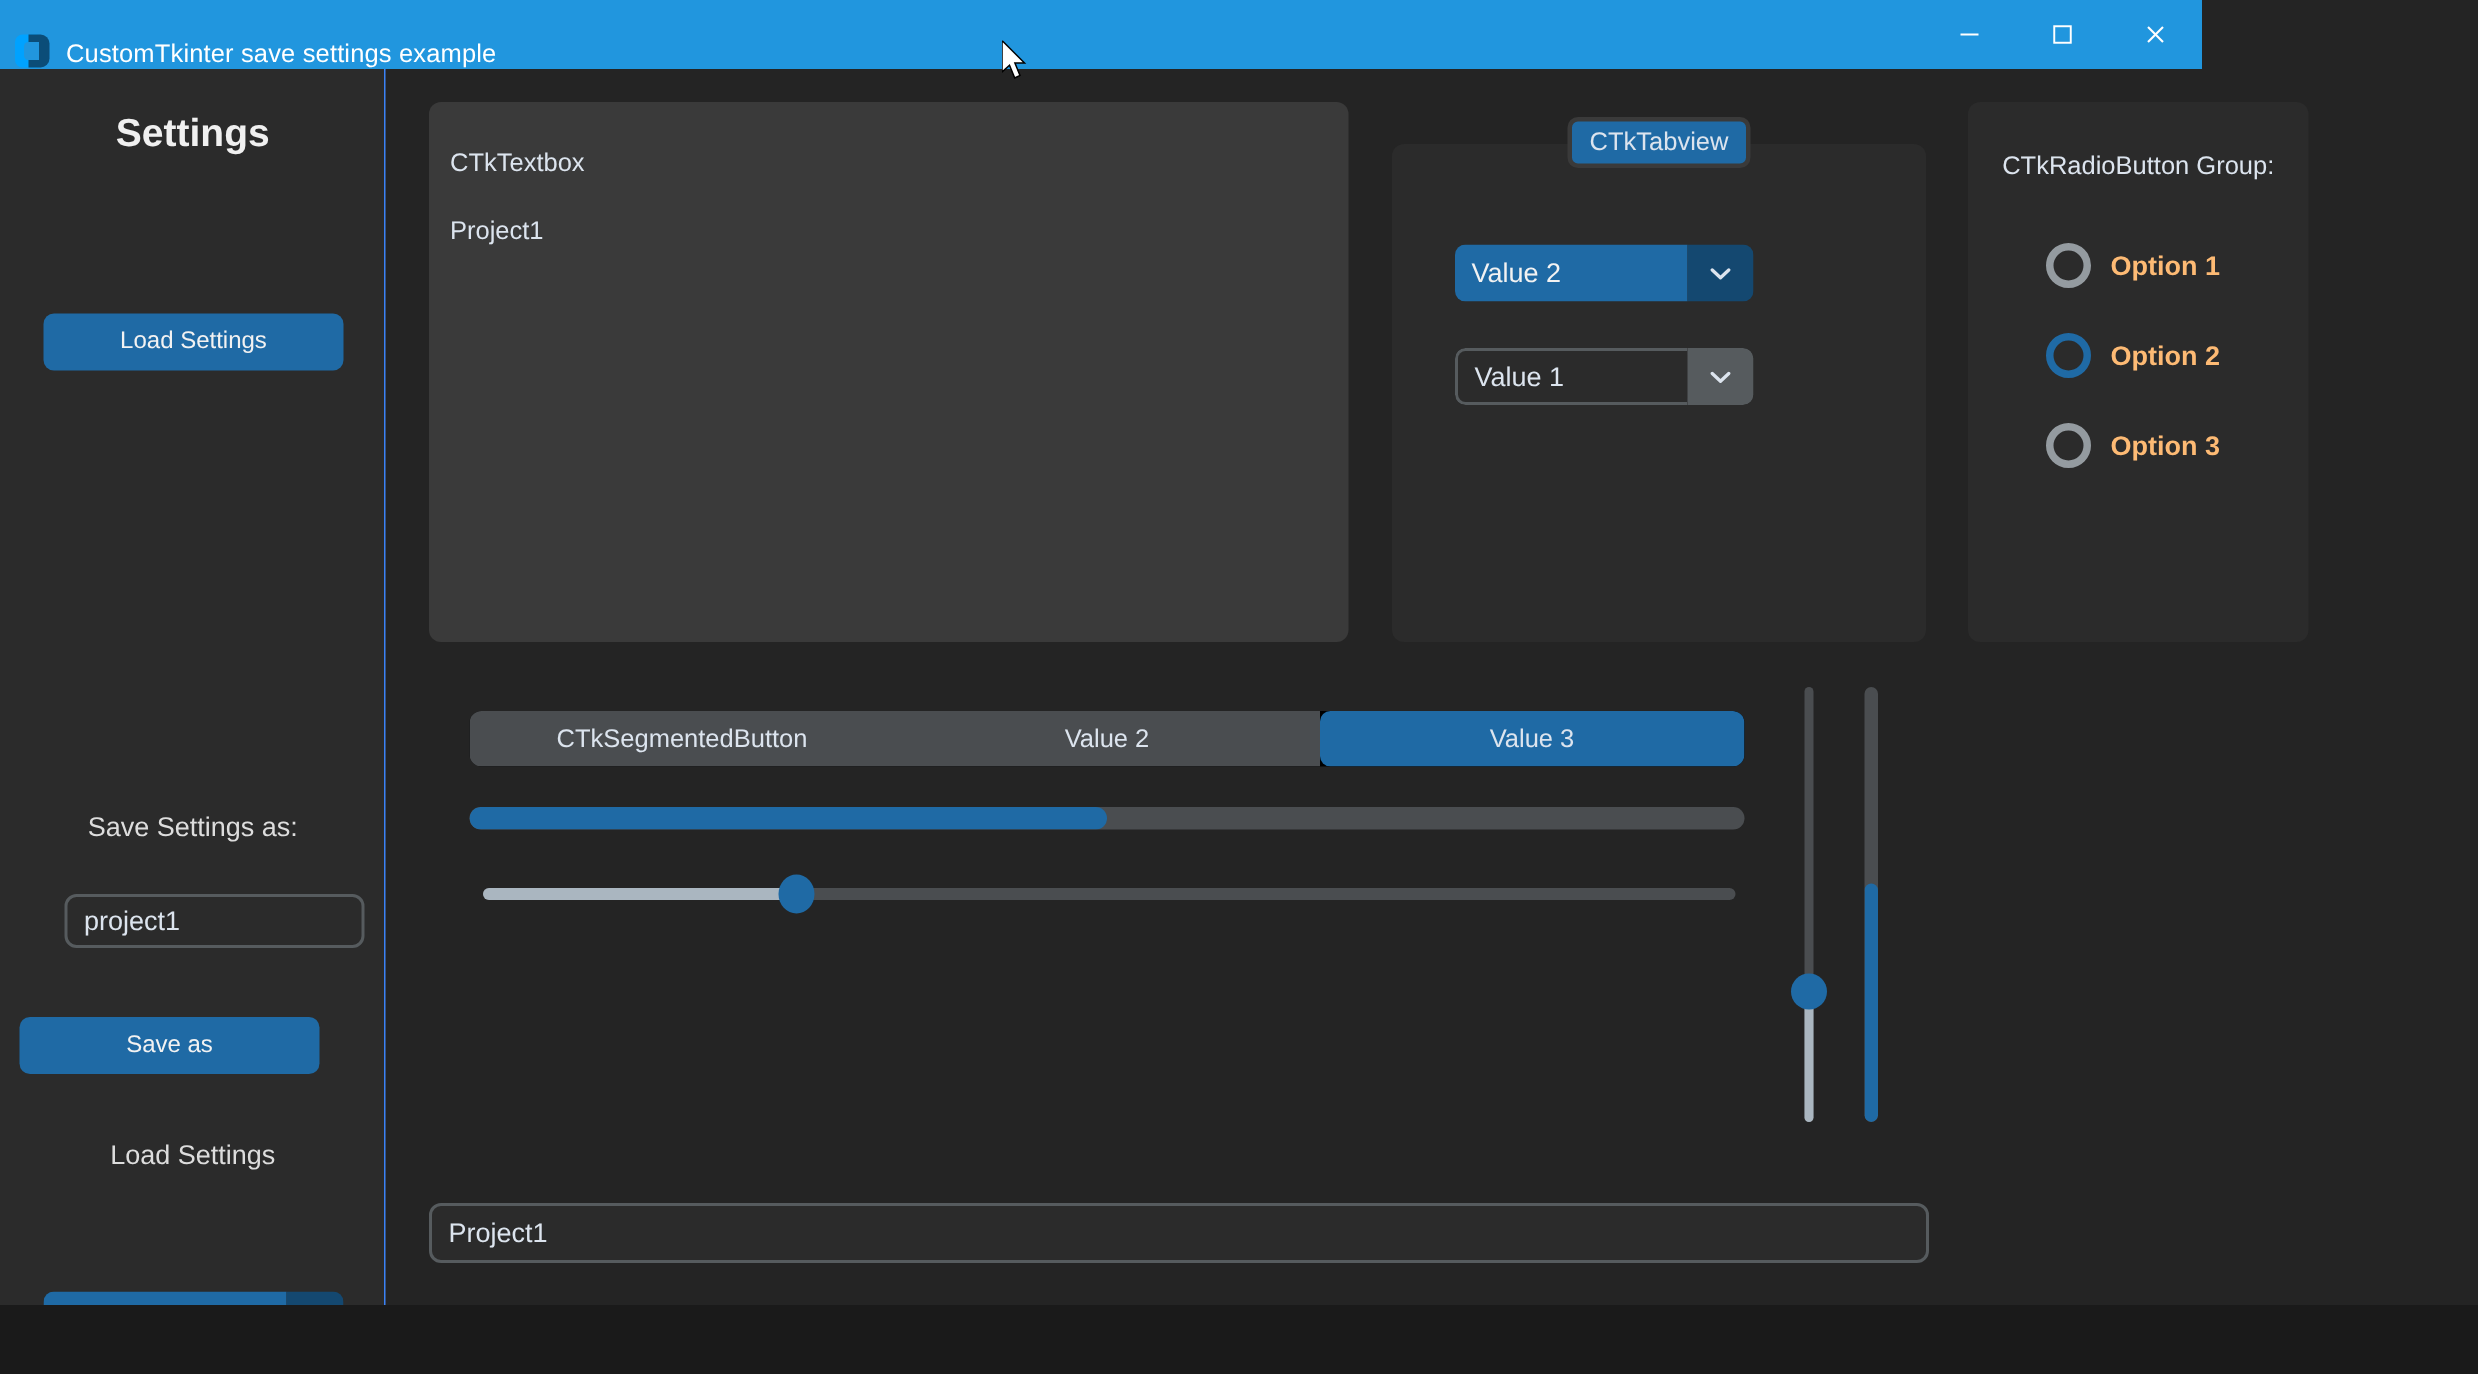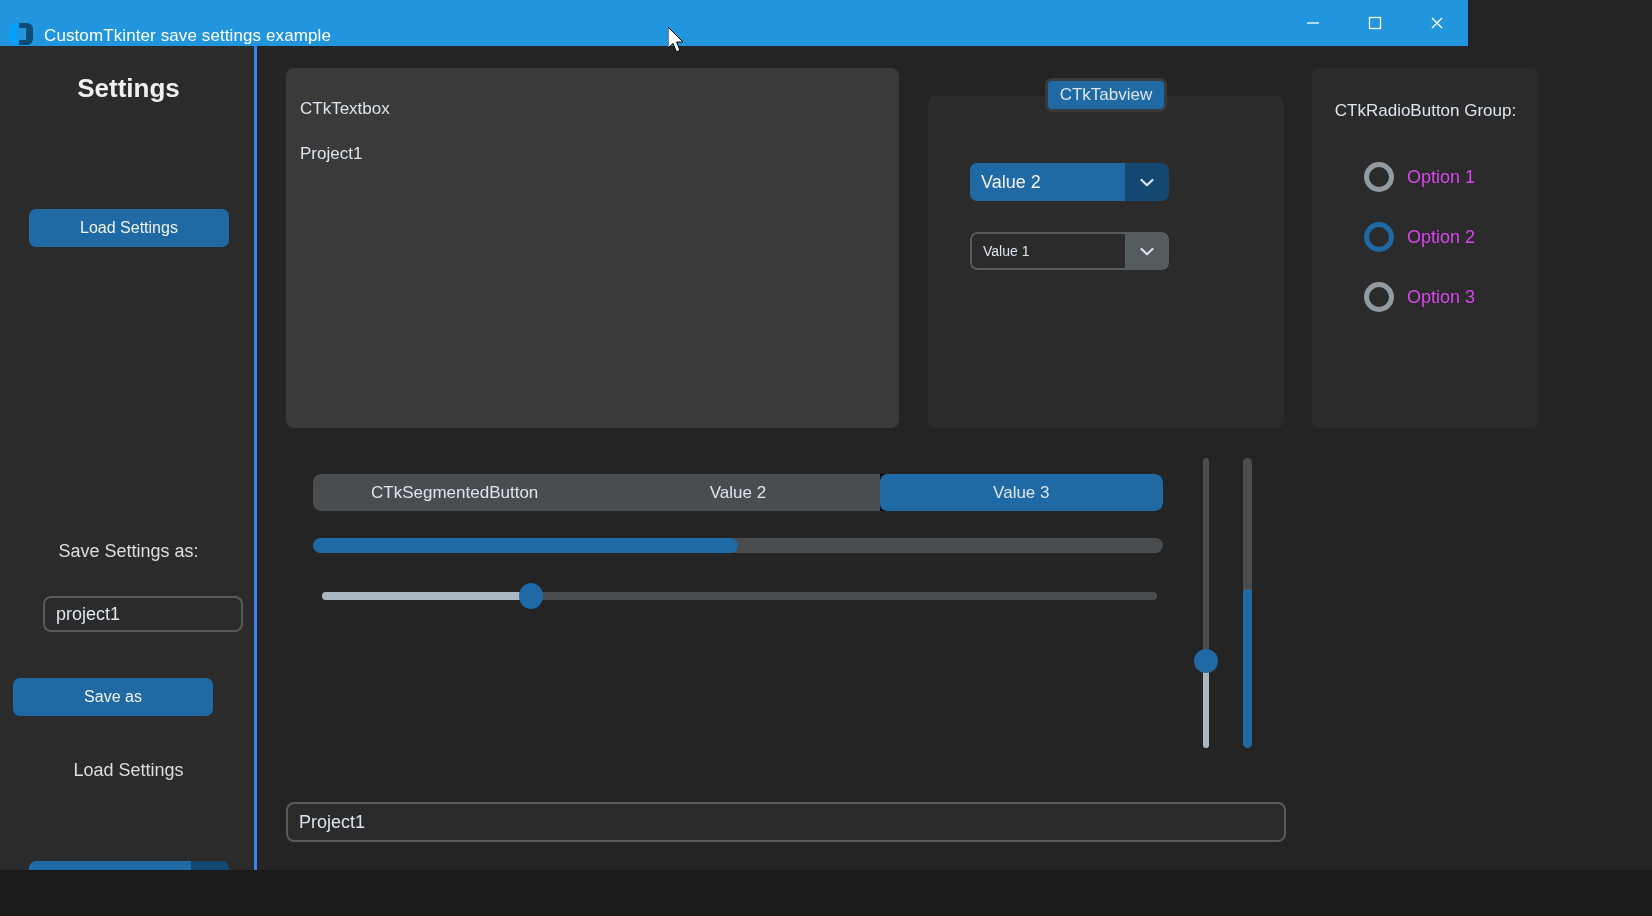--- a/index.html
+++ b/index.html
@@ -36,21 +36,21 @@
   .tb-buttons { position: absolute; right: 0; top: 0; height: 46px; display: flex; }
   .tb-btn {
     width: 62px; height: 46px; display: flex; align-items: center; justify-content: center;
     color: #fff;
   }
   .tb-btn svg { display: block; }
 
   
   .sidebar {
     position: absolute; left: 0; top: 46px; width: 257px; height: 824px;
-    background: #2b2b2b; border-right: 3px solid #3b82f6;
+    background: #2b2b2b; border-right: 1px solid #3b82f6;
   }
   .sb-title {
     position: absolute; left: 0; top: 27px; width: 257px; text-align: center;
     color: #f0f0f0; font-size: 26px; font-weight: bold;
   }
   .btn-blue {
     background: #1f6aa5; color: #f2f2f2; border: none; border-radius: 7px;
     font-family: "Liberation Sans", sans-serif; font-size: 16px; cursor: pointer;
   }
   .sb-save-settings { position: absolute; left: 29px; top: 95px; width: 200px; height: 38px; }
@@ -117,21 +117,21 @@
   .tab-optionmenu .om-arrow {
     width: 44px; background: #144870; display: flex; align-items: center; justify-content: center;
   }
   .tab-combobox {
     position: absolute; left: 713px; top: 186px; width: 199px; height: 38px;
     border-radius: 7px; overflow: hidden; display: flex; cursor: pointer;
   }
   .tab-combobox .cb-text {
     flex: 1; background: #2b2b2b; border: 2px solid #565b5e; border-right: none;
     border-radius: 7px 0 0 7px;
-    color: #dce4ee; font-size: 14px; display: flex; align-items: center; padding-left: 11px;
+    color: #dce4ee; font-size: 18px; display: flex; align-items: center; padding-left: 11px;
   }
   .tab-combobox .cb-arrow {
     width: 44px; background: #565b5e; display: flex; align-items: center; justify-content: center;
     border-radius: 0 7px 7px 0;
   }
 
   .radioframe {
     position: absolute; left: 1055px; top: 22px; width: 227px; height: 360px;
     background: #2b2b2b; border-radius: 8px;
   }
@@ -140,21 +140,21 @@
     color: #dce4ee; font-size: 17px;
   }
   .radio-row {
     position: absolute; left: 52px; display: flex; align-items: center; cursor: pointer;
   }
   .radio-outer {
     width: 30px; height: 30px; border-radius: 50%; border: 5px solid #949ba0;
     background: #2b2b2b; flex: none;
   }
   .radio-outer.on { border-color: #1f6aa5; background: #2b2b2b; }
-  .radio-label { margin-left: 13px; color: #d946ef; font-size: 18px; white-space: nowrap; }
+  .radio-label { margin-left: 13px; color: #fdba74; font-size: 18px; white-space: nowrap; font-weight: bold; }
 
   .segmented {
     position: absolute; left: 56px; top: 428px; width: 850px; height: 37px;
     background: #000000; border-radius: 8px; display: flex; overflow: hidden;
   }
   .seg-item {
     flex: 1; display: flex; align-items: center; justify-content: center;
     color: #dce4ee; font-size: 17px; cursor: pointer; background: #4a4d50;
   }
   .seg-item.active { background: #1f6aa5; border-radius: 7px; }

